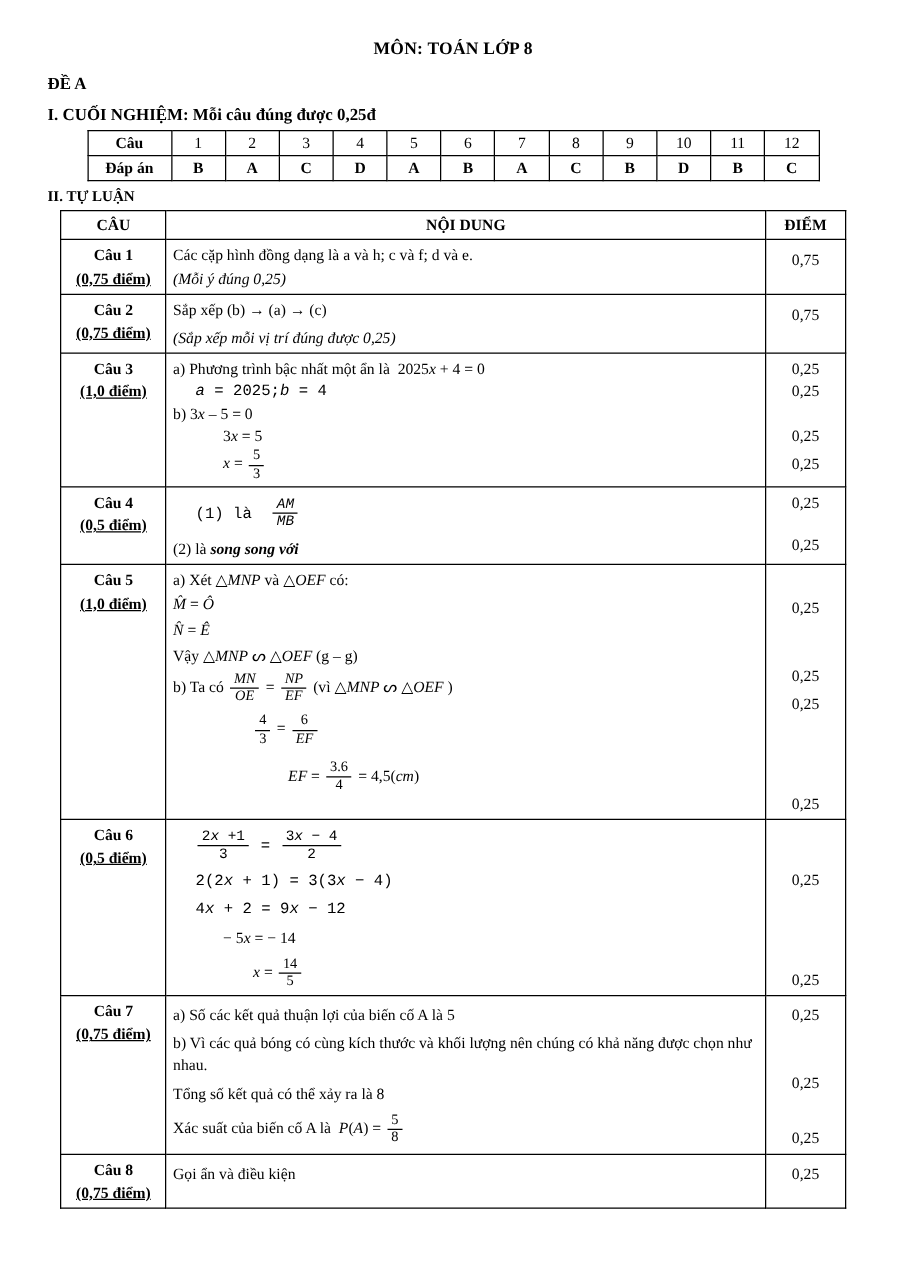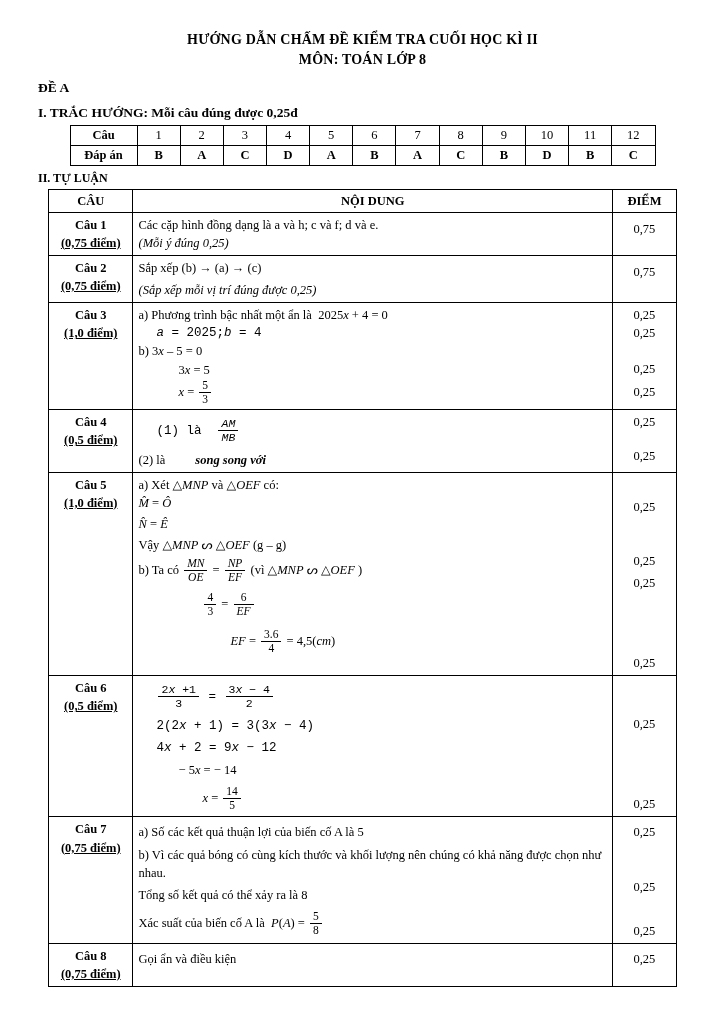--- a/index.html
+++ b/index.html
@@ -97,21 +97,21 @@
     display: block;
     text-decoration: underline;
   }
   .score-cell {
     text-align: center;
   }
   .score-cell div {
     line-height: 1.45;
   }
   .it { font-style: italic; }
-  .bi { font-style: italic; font-weight: bold; margin-left: 27px; }
+  .bi { font-style: italic; font-weight: bold; }
   .mathi { font-style: italic; }
   .frac {
     display: inline-block;
     vertical-align: middle;
     text-align: center;
     font-size: 11.5px;
     line-height: 1.15;
     margin: 0 2px;
   }
   .frac .num { display: block; padding: 0 3px; }
@@ -121,28 +121,27 @@
   .indent3 { padding-left: 64px; }
   .indent4 { padding-left: 92px; }
   .spacer-sm { height: 4px; }
 </style>
 </head>
 <body>
 
 <div class="page">
 
   <div class="title-block">
-    <div class="title-line">HƯỚNG DẪN CHẤM ĐỀ KIỂM TRA CUỐI HỌC KÌ II</div>
     <div class="title-line">MÔN: TOÁN LỚP 8</div>
   </div>
 
   <div class="section-label">ĐỀ A</div>
 
   <div class="section-label">
-    <span>I. TRẮC HƯỚNG:</span>
+    <span>I. CUỐI NGHIỆM:</span>
     <span class="normal">Mỗi câu đúng được 0,25đ</span>
   </div>
 
   <table class="mcq-table">
     <tbody>
       <tr>
         <td class="head">Câu</td>
         <td>1</td>
         <td>2</td>
         <td>3</td>

